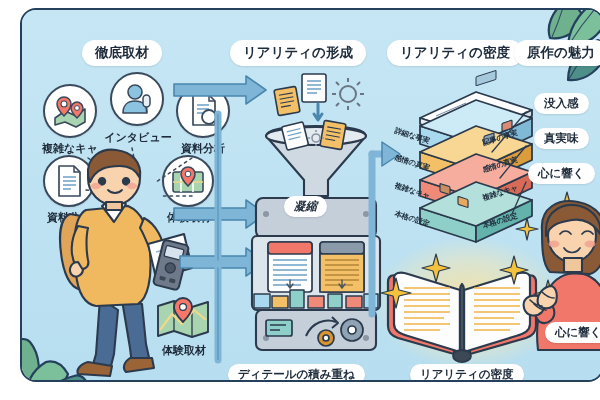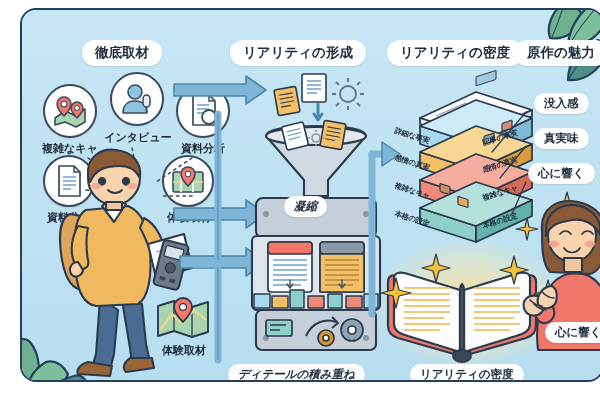--- a/index.html
+++ b/index.html
@@ -348,21 +348,21 @@
       </g>
       <g stroke="#2b3b4d" stroke-width="1.7">
         <circle cx="76" cy="142" r="8" fill="#d9952f"></circle>
         <circle cx="76" cy="142" r="3" fill="#fdfdfd"></circle>
         <circle cx="102" cy="134" r="11" fill="#8fa3b5"></circle>
         <circle cx="102" cy="134" r="4" fill="#fdfdfd"></circle>
       </g>
     </svg>
 
     <div class="pill small" style="left:262px;top:186px;font-style:italic;">凝縮</div>
-    <div class="pill small" style="left:206px;top:354px;font-style:italic;">ディテールの積み重ね</div>
+    <div class="pill small" style="left:206px;top:354px;">ディテールの積み重ね</div>
 
     <svg class="abs" style="left:336px;top:104px;" width="60" height="210" viewBox="0 0 60 210">
       <path d="M14 200 C14 200 14 60 14 40" fill="none" stroke="#7fb5d6" stroke-width="7" stroke-linecap="round"></path>
       <path d="M14 40 H26" fill="none" stroke="#7fb5d6" stroke-width="7" stroke-linecap="round"></path>
       <path d="M24 28 L42 40 L24 52 Z" fill="#7fb5d6" stroke="#4a87ae" stroke-width="1.5" stroke-linejoin="round"></path>
     </svg>
 
     <svg class="abs" style="left:358px;top:76px;" width="176" height="160" viewBox="0 0 176 160">
 
       <g stroke="#2b3b4d" stroke-width="1.8" stroke-linejoin="round">

